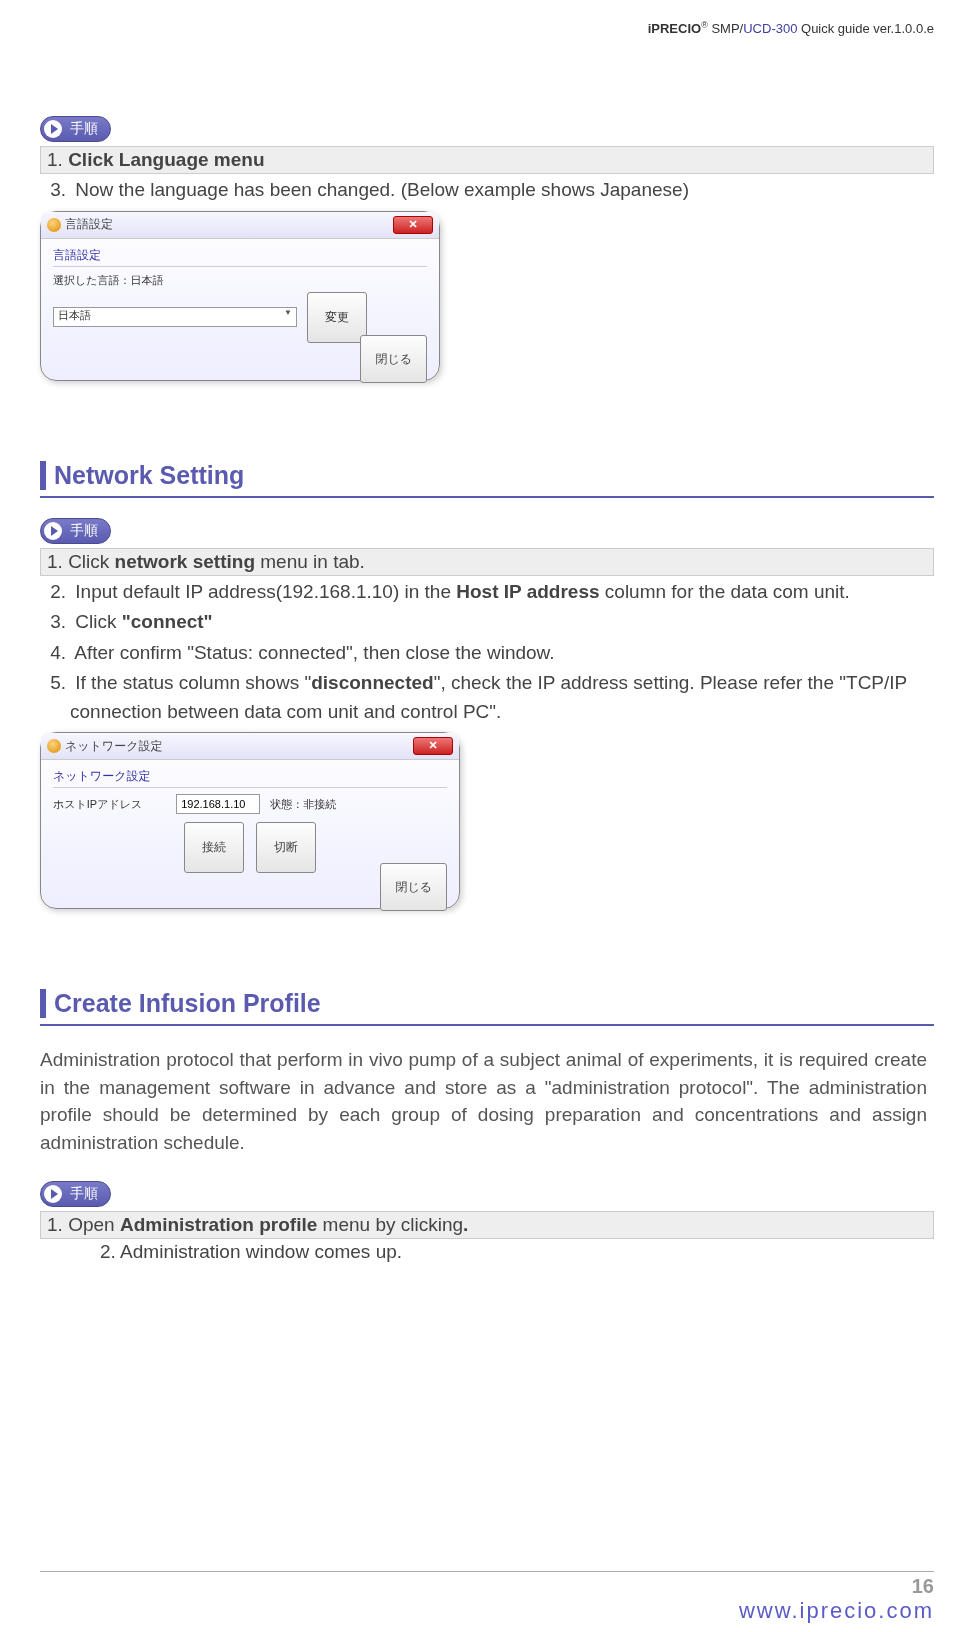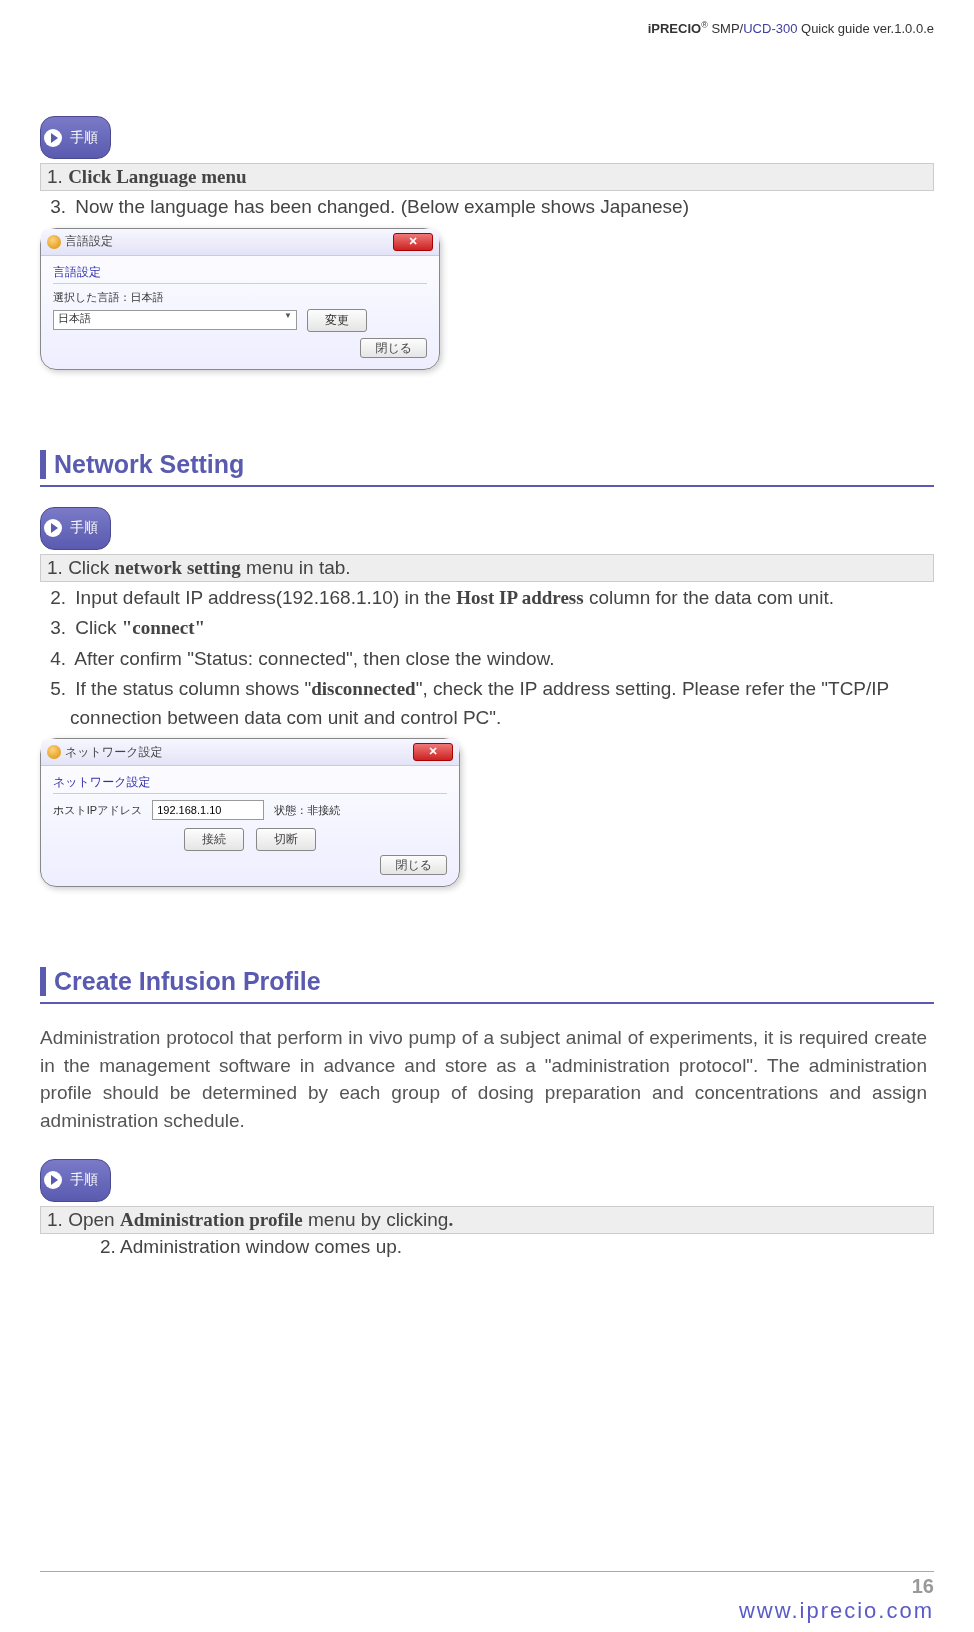--- a/index.html
+++ b/index.html
@@ -23,21 +23,21 @@
   .page-header .model-part { color: #4040a0; }
   .content {
     padding: 80px 40px 0 40px;
     color: #444;
   }
   .procedure-badge {
     display: inline-flex;
     align-items: center;
     background: linear-gradient(#7a7ac8, #5a5ab0);
     border-radius: 14px;
-    height: 43px;
+    height: 26px;
     padding: 0 12px 0 3px;
     color: #fff;
     font-size: 14px;
     margin-bottom: 4px;
     border: 1px solid #4a4a90;
   }
   .procedure-badge .play-circle {
     background: #fff;
     border-radius: 50%;
     width: 18px;
@@ -113,26 +113,26 @@
   .field-row { display:flex; align-items:center; gap:10px; margin-bottom:8px; font-size:11px; color:#333;}
   .select-box, .text-input {
     border: 1px solid #999;
     background: #fff;
     height: 20px;
     font-size: 11px;
     padding: 0 4px;
   }
   .select-box { width: 244px; display:flex; align-items:flex-start; justify-content:space-between;}
   .select-box::after{ content:"▼"; font-size:8px; color:#555;}
-  .text-input { width: 112px; }
+  .text-input { width: 84px; margin-left: 24px; }
   .btn {
     background: linear-gradient(#fdfdfd, #e5e5e5);
     border: 1px solid #888;
     border-radius: 3px;
-    padding: 2px 14px;
+    padding: 16px 14px;
     font-size: 12px;
     min-width: 60px;
     text-align: center;
   }
   .btn-row-right { text-align: right; margin-top: 6px; }
   .btn-row-center { display:flex; gap:12px; justify-content:center; margin:6px 0;}
   .section-head {
     color: #5a5ab0;
     font-size: 25px;
     font-weight: bold;
@@ -165,21 +165,21 @@
     position:absolute; bottom:60px; left:40px; right:40px;
   }
   .page-num {
     position:absolute; bottom:34px; right:40px;
     color:#999; font-size:20px; font-weight:bold;
   }
   .footer-url {
     position:absolute; bottom:8px; right:40px;
     color:#5a5ac8; font-size:22px; letter-spacing:2px;
   }
-  b { font-weight:bold;font-family:Liberation Serif, serif; }
+  b { font-weight:bold; }
 </style>
 </head>
 <body>
 
 <div class="page-header">
   <span class="brand">iPRECIO</span><span class="sup">®</span><span> SMP/</span><span class="model-part">UCD-300</span><span> Quick guide ver.1.0.0.e</span>
 </div>
 
 <div class="content">
 

